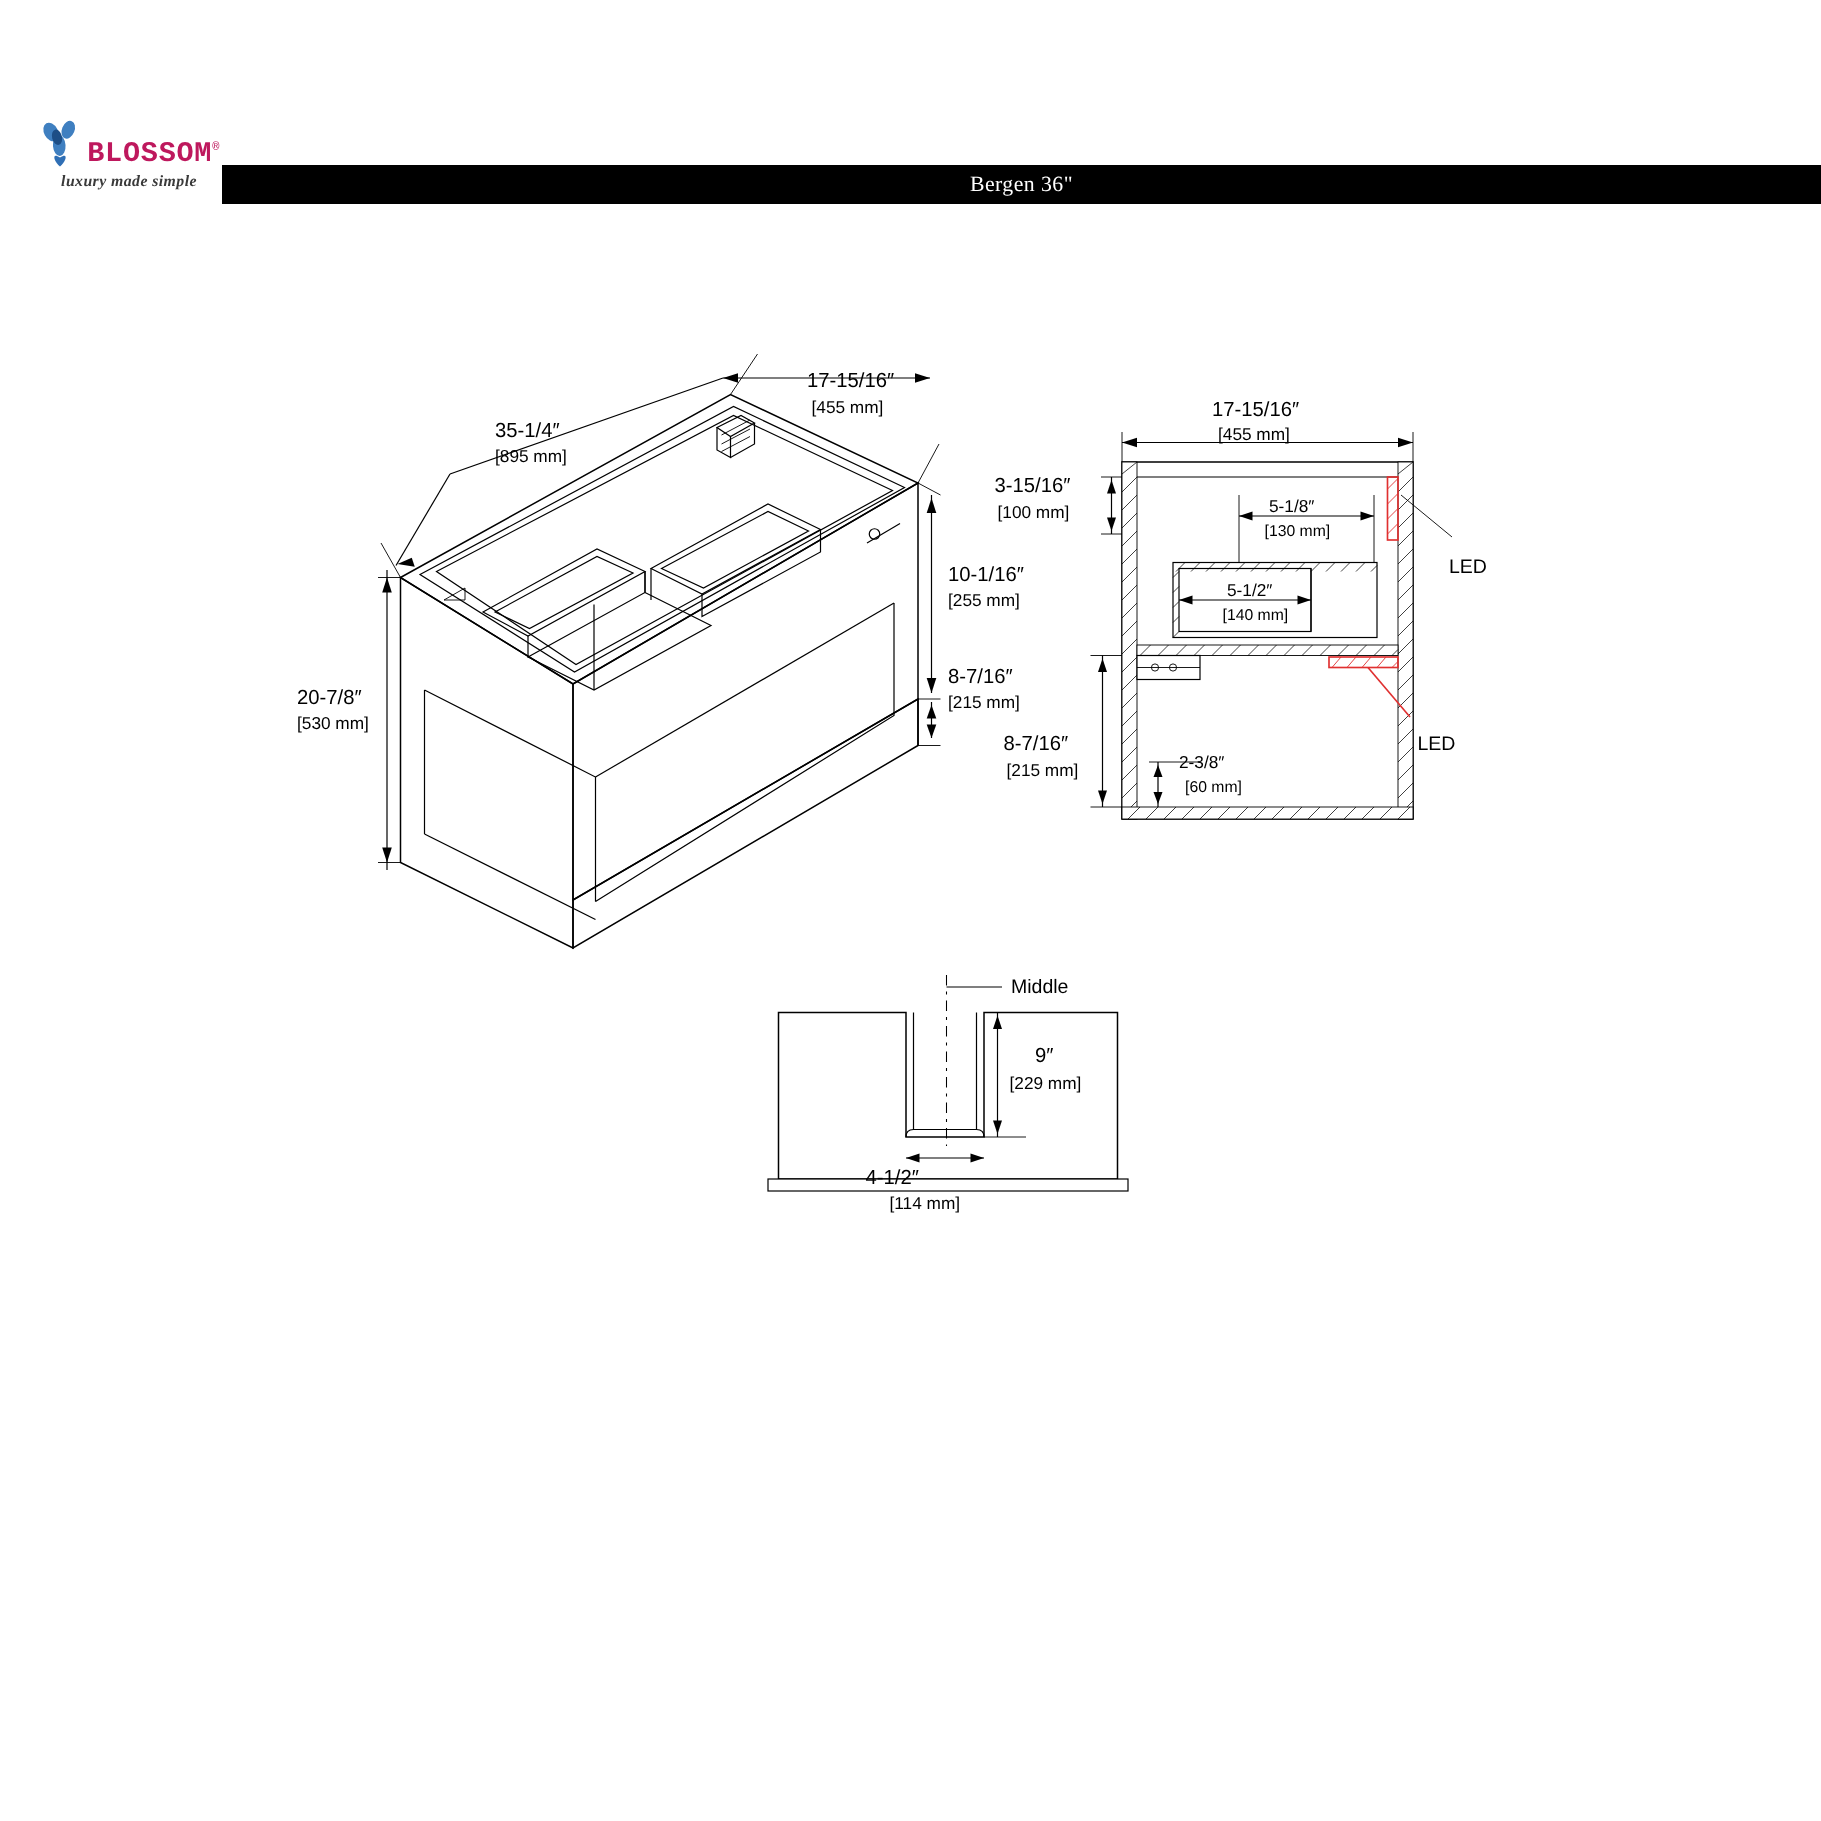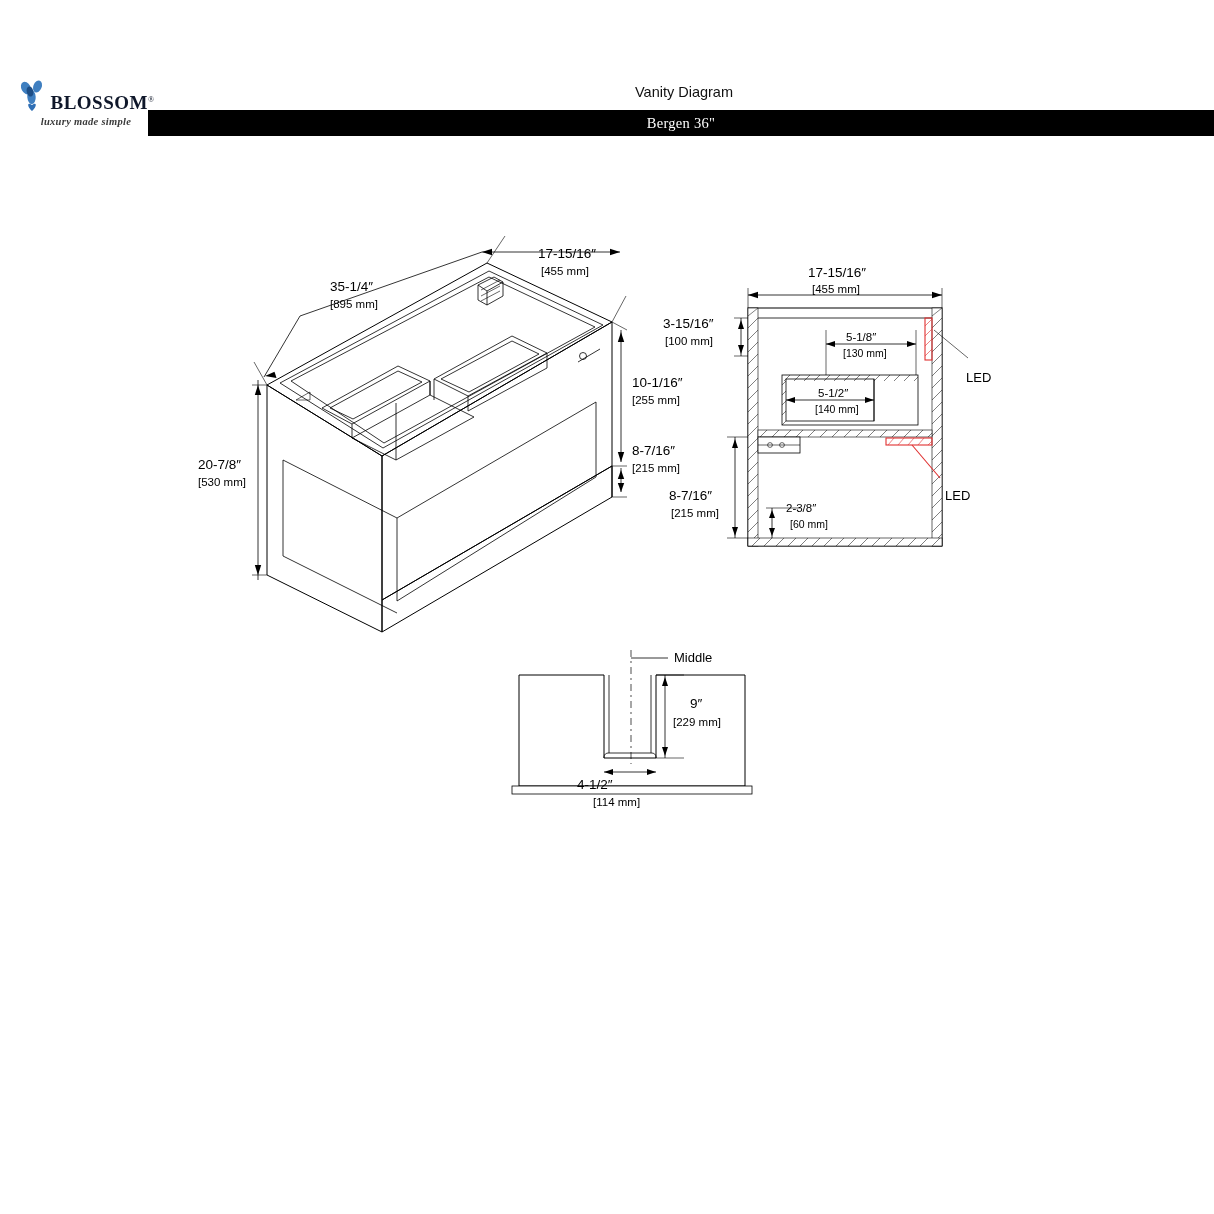--- a/index.html
+++ b/index.html
@@ -40,25 +40,25 @@
     align-items: flex-end;
     justify-content: center;
     gap: 3px;
   }
   .logo-mark {
     position: relative;
     width: 30px;
     height: 34px;
   }
   .logo-text {
-    font-family: Liberation Serif, serif;
+    font-family: Liberation Mono, monospace;
     font-size: 19px;
     font-weight: bold;
     letter-spacing: 0.5px;
-    color: #0f172a;
+    color: #be185d;
     line-height: 1;
   }
   .logo-reg {
     font-size: 8px;
     vertical-align: super;
     font-weight: normal;
   }
   .logo-tag {
     font-family: "Liberation Serif", serif;
     font-style: italic;
@@ -168,21 +168,20 @@
               <ellipse cx="13" cy="13.5" rx="3.3" ry="5.2" transform="rotate(-14 13 13.5)"></ellipse>
             </g>
             <path d="M15 27 C9 23, 11 30, 15 33 C19 30, 21 23, 15 27 Z" fill="#2f6fb5"></path>
           </svg>
         </span>
         <span class="logo-text"><span>BLOSSOM</span><span class="logo-reg">®</span></span>
       </div>
       <div class="logo-tag">luxury made simple</div>
     </div>
 
-    <div class="title-top">Vanity Diagram</div>
 
     <div class="black-bar">
       <span>Bergen 36"</span>
     </div>
   </div>
 
   <div class="drawing">
     <svg width="1214" height="1214" viewBox="0 0 1214 1214">
 
       <g>

